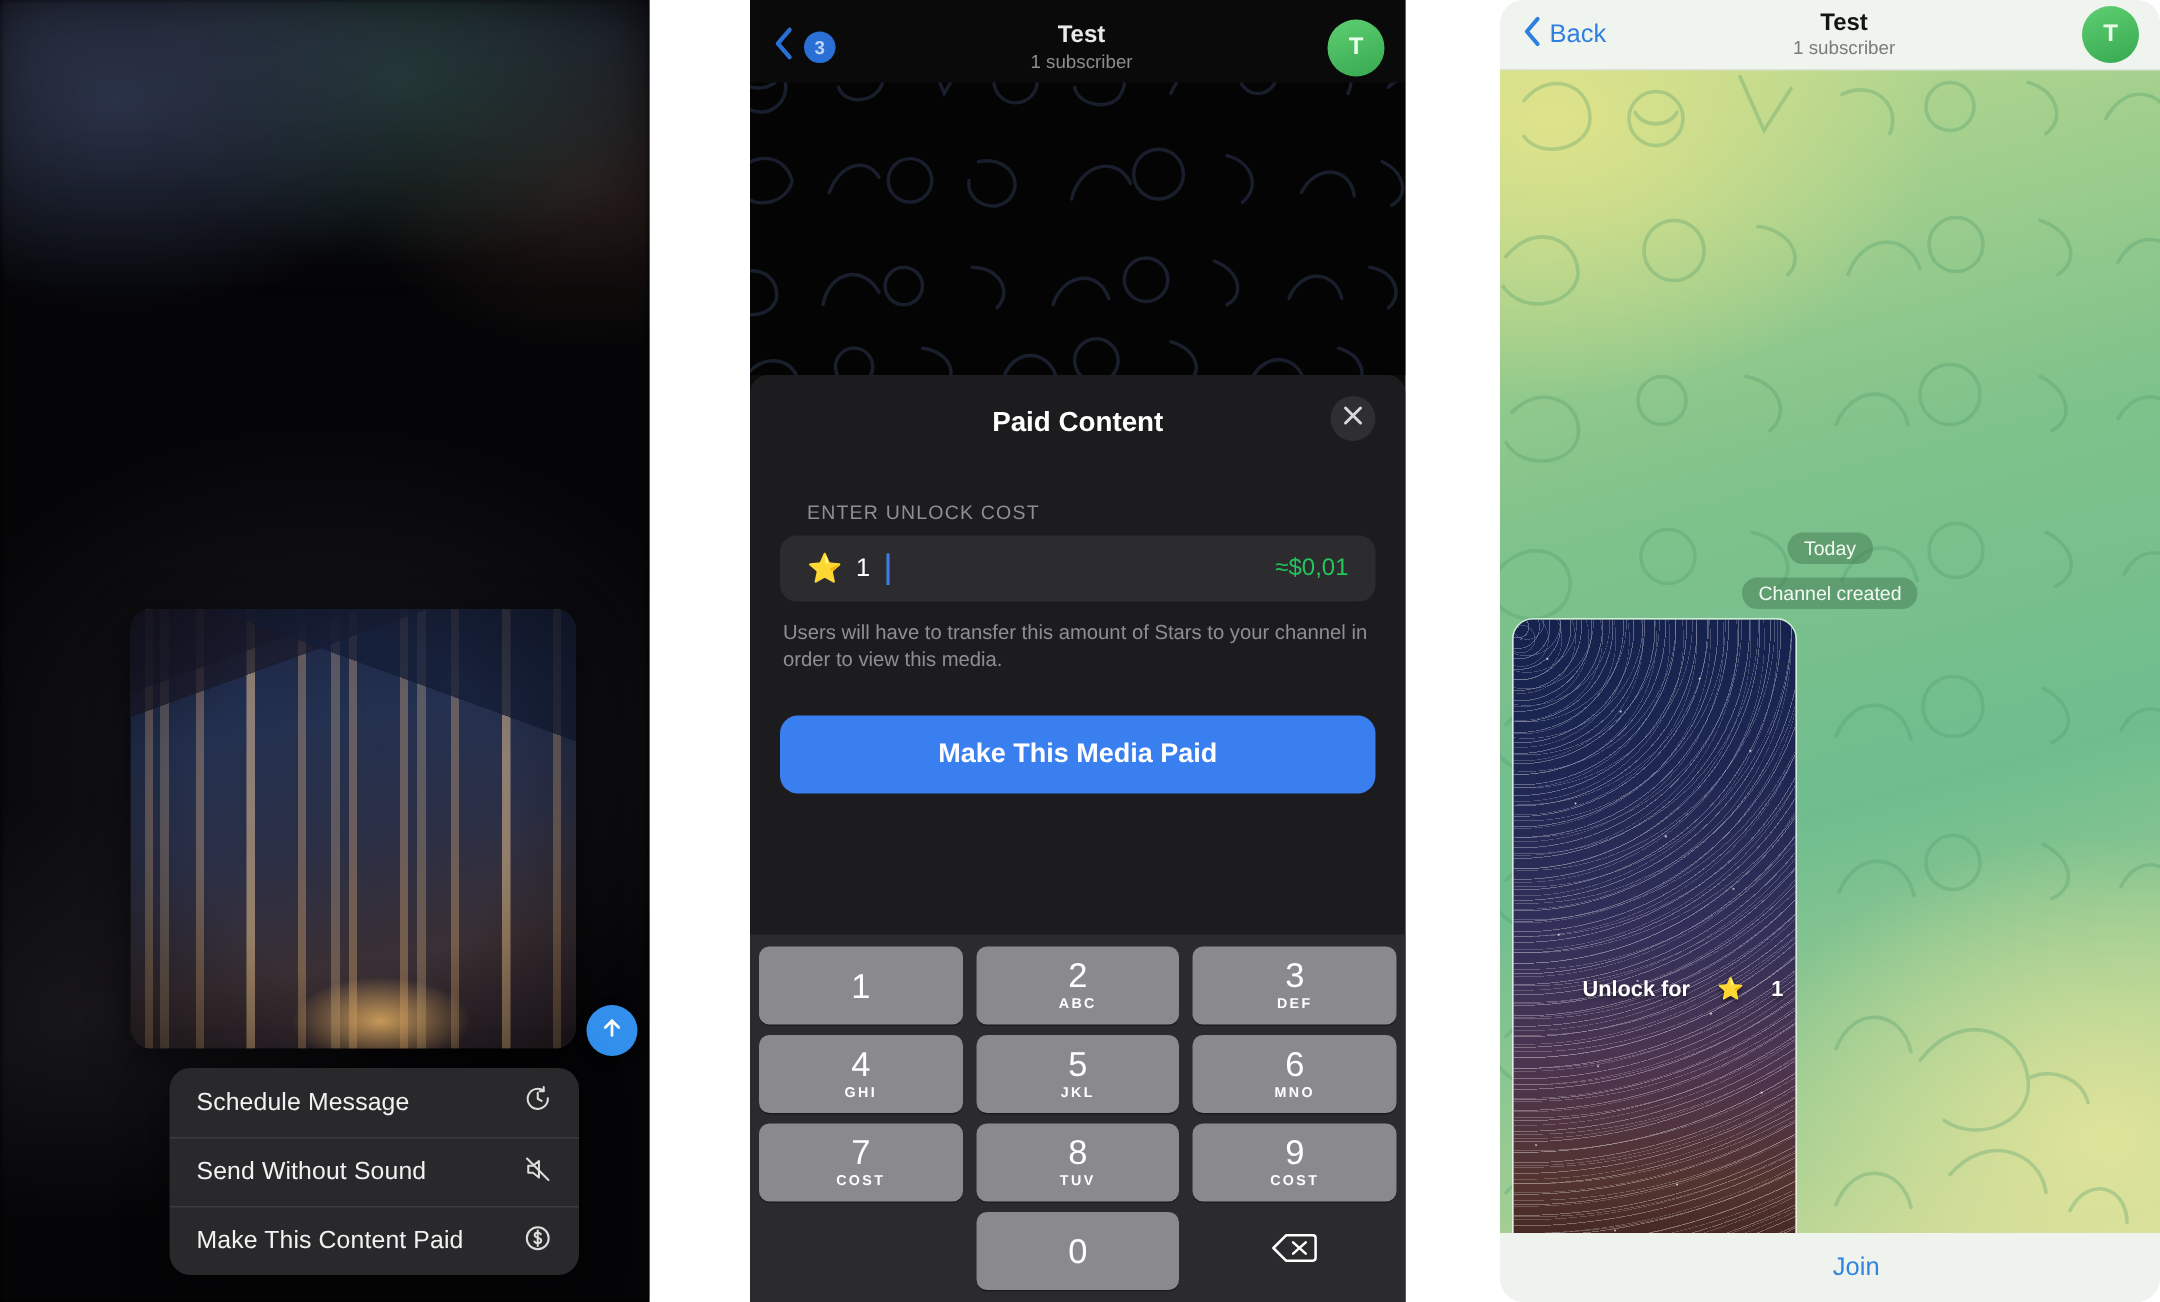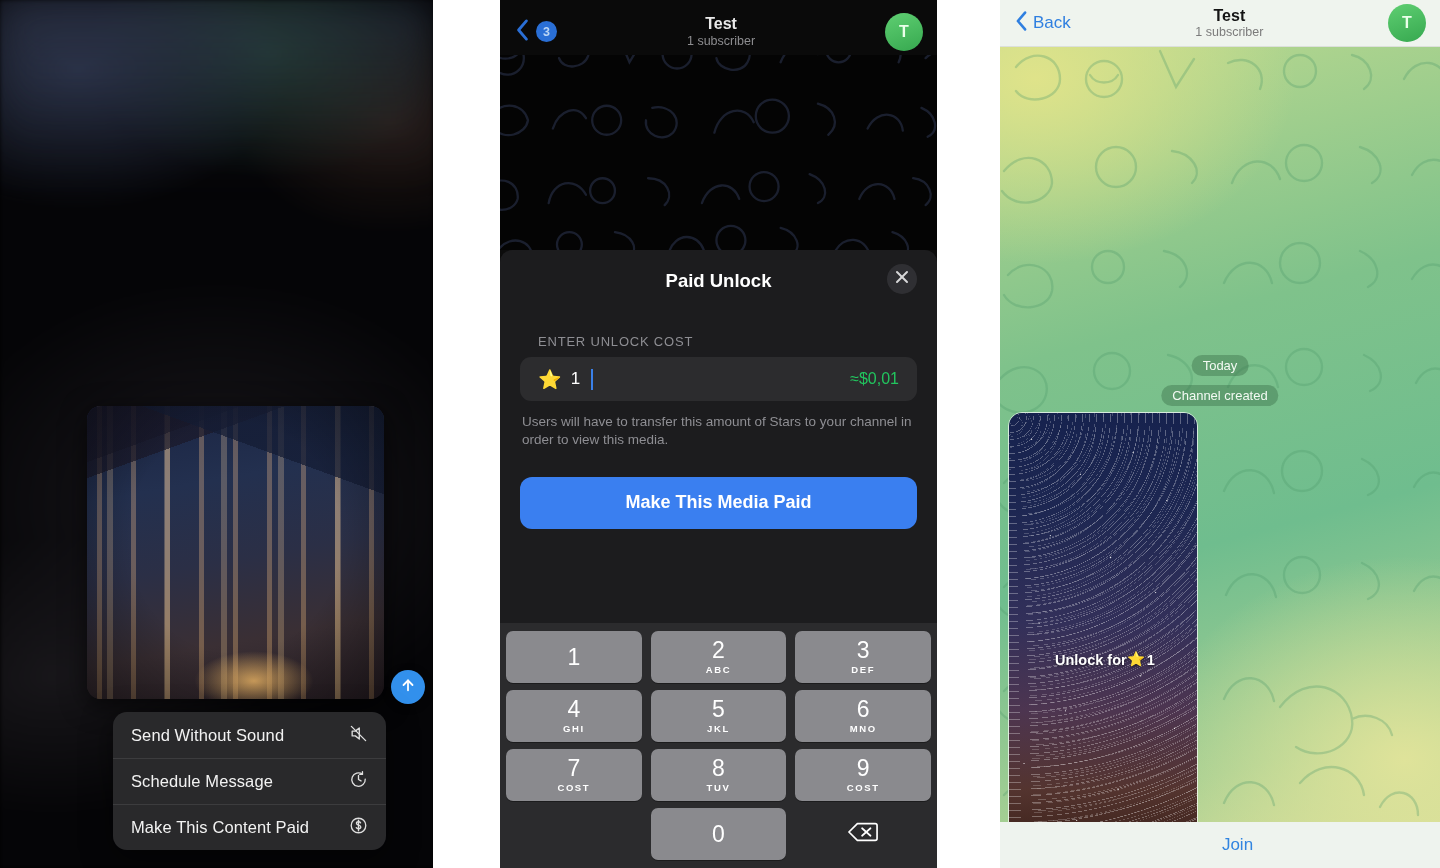--- a/index.html
+++ b/index.html
@@ -179,21 +179,21 @@
     color: #ffffff;
     box-shadow: 0 1px 0 rgba(0,0,0,.35);
   }
   .key .k-num { font-size: 23px; line-height: 1; font-weight: 400; }
   .key .k-sub { font-size: 9.5px; letter-spacing: 1.6px; margin-top: 2px; font-weight: 600; }
   .key.blank { background: transparent; box-shadow: none; }
   .key.del { background: transparent; box-shadow: none; }
   .key.del svg { width: 30px; height: 22px; }
 
   
-  #panel-right { left: 1000px; width: 440px; background: #eef3ee; }
+  #panel-right { left: 1000px; width: 440px; background: #eef3ee; border-radius: 16px; }
   .r-header {
     position: absolute; left: 0; top: 0; width: 440px; height: 47px;
     background: #eff4ee; display: flex; align-items: center; padding: 0 14px;
     border-bottom: .5px solid rgba(0,0,0,.08);
   }
   .r-back { display: flex; align-items: center; gap: 4px; color: #2f7fe0; font-size: 17px; }
   .r-back svg { width: 15px; height: 24px; }
   .r-title { color: #141414; font-size: 16px; font-weight: 700; line-height: 1.1; }
   .r-sub { color: #7b7b7b; font-size: 12.5px; margin-top: 1px; }
   .r-chat {
@@ -245,21 +245,21 @@
   }
   .stars-noise {
     position: absolute; inset: 0; opacity: .55;
     background-image:
       repeating-radial-gradient(circle at 3px 5px, rgba(255,255,255,.55) 0 .6px, transparent .6px 7px),
       repeating-radial-gradient(circle at 9px 2px, rgba(255,255,255,.4) 0 .5px, transparent .5px 11px),
       repeating-radial-gradient(circle at 5px 13px, rgba(255,255,255,.35) 0 .5px, transparent .5px 9px);
   }
   .unlock-row {
     position: absolute; left: 46px; top: 238px;
-    display: flex; align-items: center; gap: 1px;
+    display: flex; align-items: center; gap: 18px;
     color: #ffffff; font-size: 14.5px; font-weight: 600;
     text-shadow: 0 1px 3px rgba(0,0,0,.6);
   }
   .join-bar {
     position: absolute; left: 0; bottom: 0; width: 475px; height: 46px;
     background: #eef3ee; display: flex; align-items: center; justify-content: center;
     color: #3184e0; font-size: 17px;
   }
 </style>
 </head>
@@ -284,35 +284,35 @@
       <span>
         <svg viewBox="0 0 24 24" fill="none" stroke="#ffffff" stroke-width="2.4" stroke-linecap="round" stroke-linejoin="round">
           <line x1="12" y1="19" x2="12" y2="6"></line>
           <polyline points="6,12 12,6 18,12"></polyline>
         </svg>
       </span>
     </div>
 
     <div class="ctx-menu">
       <div class="ctx-item">
-        <span class="ctx-label">Send Without Sound</span>
-        <span>
-          <svg viewBox="0 0 24 24" fill="none" stroke="#e8e8e8" stroke-width="1.7" stroke-linecap="round" stroke-linejoin="round">
-            <polygon points="4,9 4,15 8,15 13,19 13,5 8,9" fill="none"></polygon>
-            <line x1="3" y1="3" x2="21" y2="21"></line>
-          </svg>
-        </span>
-      </div>
-      <div class="ctx-item">
         <span class="ctx-label">Schedule Message</span>
         <span>
           <svg viewBox="0 0 24 24" fill="none" stroke="#e8e8e8" stroke-width="1.7" stroke-linecap="round" stroke-linejoin="round">
             <path d="M20.5 11.5A8.5 8.5 0 1 1 17 5.2"></path>
             <polyline points="17,2.2 17,5.6 13.6,5.6"></polyline>
             <polyline points="12,7 12,12 15.2,13.8"></polyline>
+          </svg>
+        </span>
+      </div>
+      <div class="ctx-item">
+        <span class="ctx-label">Send Without Sound</span>
+        <span>
+          <svg viewBox="0 0 24 24" fill="none" stroke="#e8e8e8" stroke-width="1.7" stroke-linecap="round" stroke-linejoin="round">
+            <polygon points="4,9 4,15 8,15 13,19 13,5 8,9" fill="none"></polygon>
+            <line x1="3" y1="3" x2="21" y2="21"></line>
           </svg>
         </span>
       </div>
       <div class="ctx-item">
         <span class="ctx-label">Make This Content Paid</span>
         <span>
           <svg viewBox="0 0 24 24" fill="none" stroke="#e8e8e8" stroke-width="1.7" stroke-linecap="round" stroke-linejoin="round">
             <circle cx="12" cy="12" r="9.2"></circle>
             <path d="M14.6 8.6c-.5-.9-1.5-1.3-2.6-1.3-1.5 0-2.6.8-2.6 2 0 1.3 1.1 1.8 2.6 2.2 1.6.4 2.9.9 2.9 2.4 0 1.3-1.2 2.2-2.9 2.2-1.3 0-2.3-.5-2.8-1.4"></path>
             <line x1="12" y1="5.4" x2="12" y2="18.6"></line>
@@ -379,21 +379,21 @@
           <circle cx="126" cy="104" r="7"></circle>
             <path d="M150 98c8 2 11 10 5 13"></path>
           <path d="M176 110c4-9 15-8 17 1"></path>
             <path d="M204 100c7 2 10 9 5 12"></path>
         </g>
       </svg>
     </div>
 
     <div class="mid-sheet">
       <div class="sheet-header">
-        <div class="sheet-title">Paid Unlock</div>
+        <div class="sheet-title">Paid Content</div>
         <div class="sheet-close">
           <span>
             <svg viewBox="0 0 14 14" fill="none" stroke="#d8d8da" stroke-width="2" stroke-linecap="round">
               <line x1="2" y1="2" x2="12" y2="12"></line>
                 <line x1="12" y1="2" x2="2" y2="12"></line>
             </svg>
           </span>
         </div>
       </div>
 

